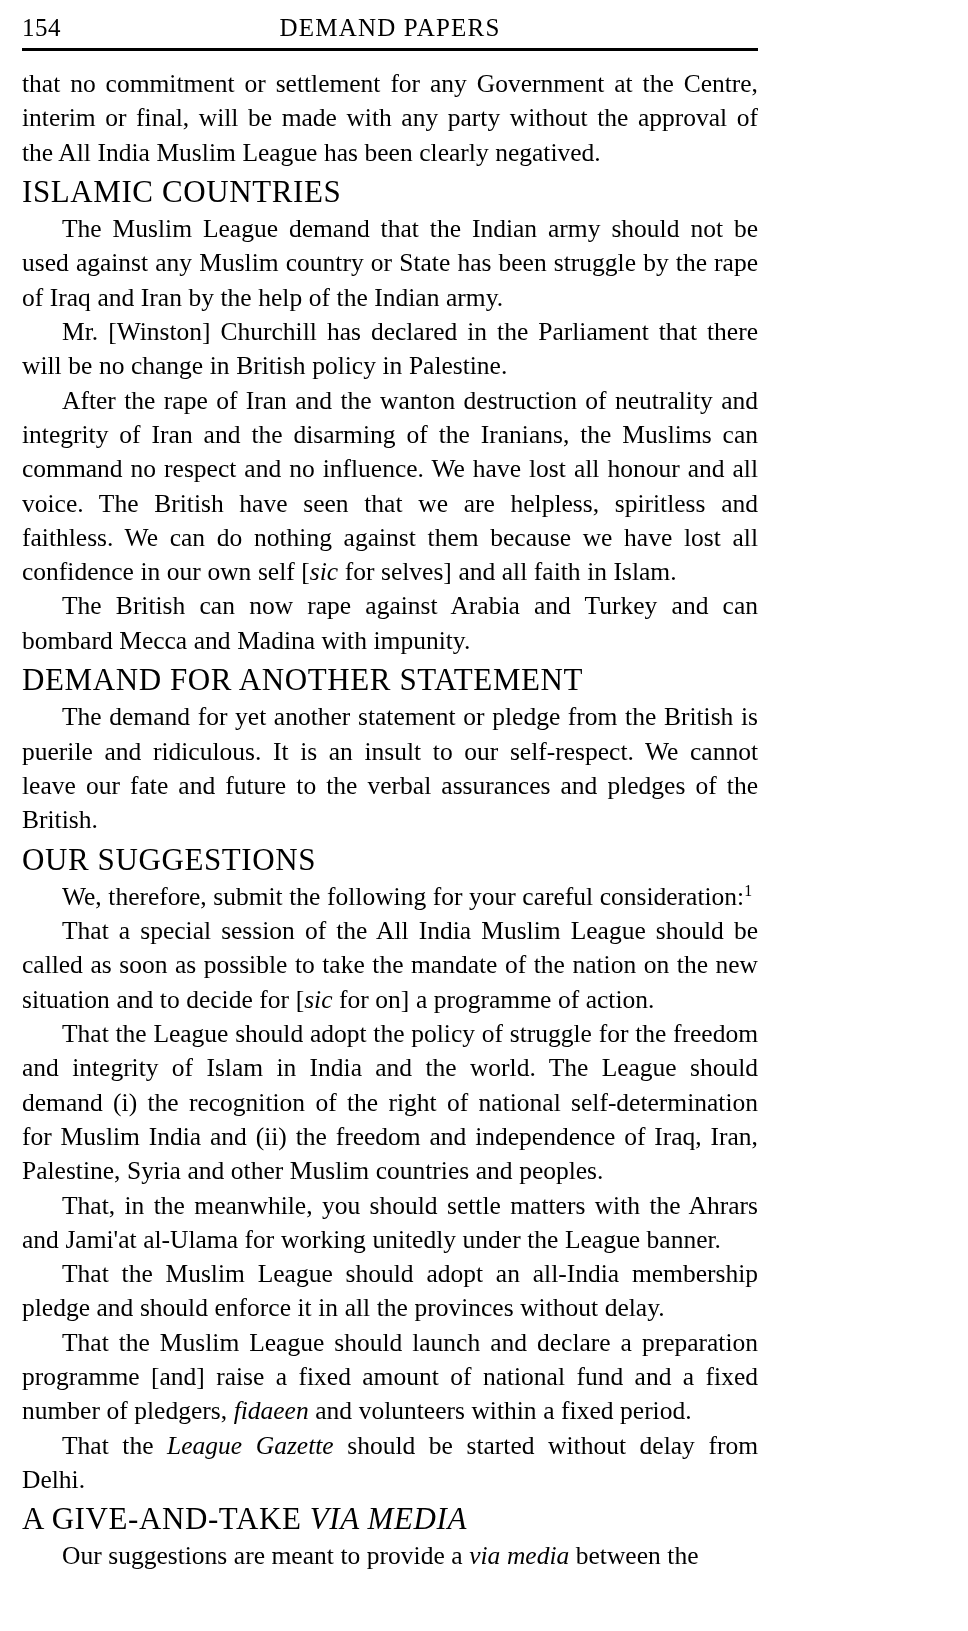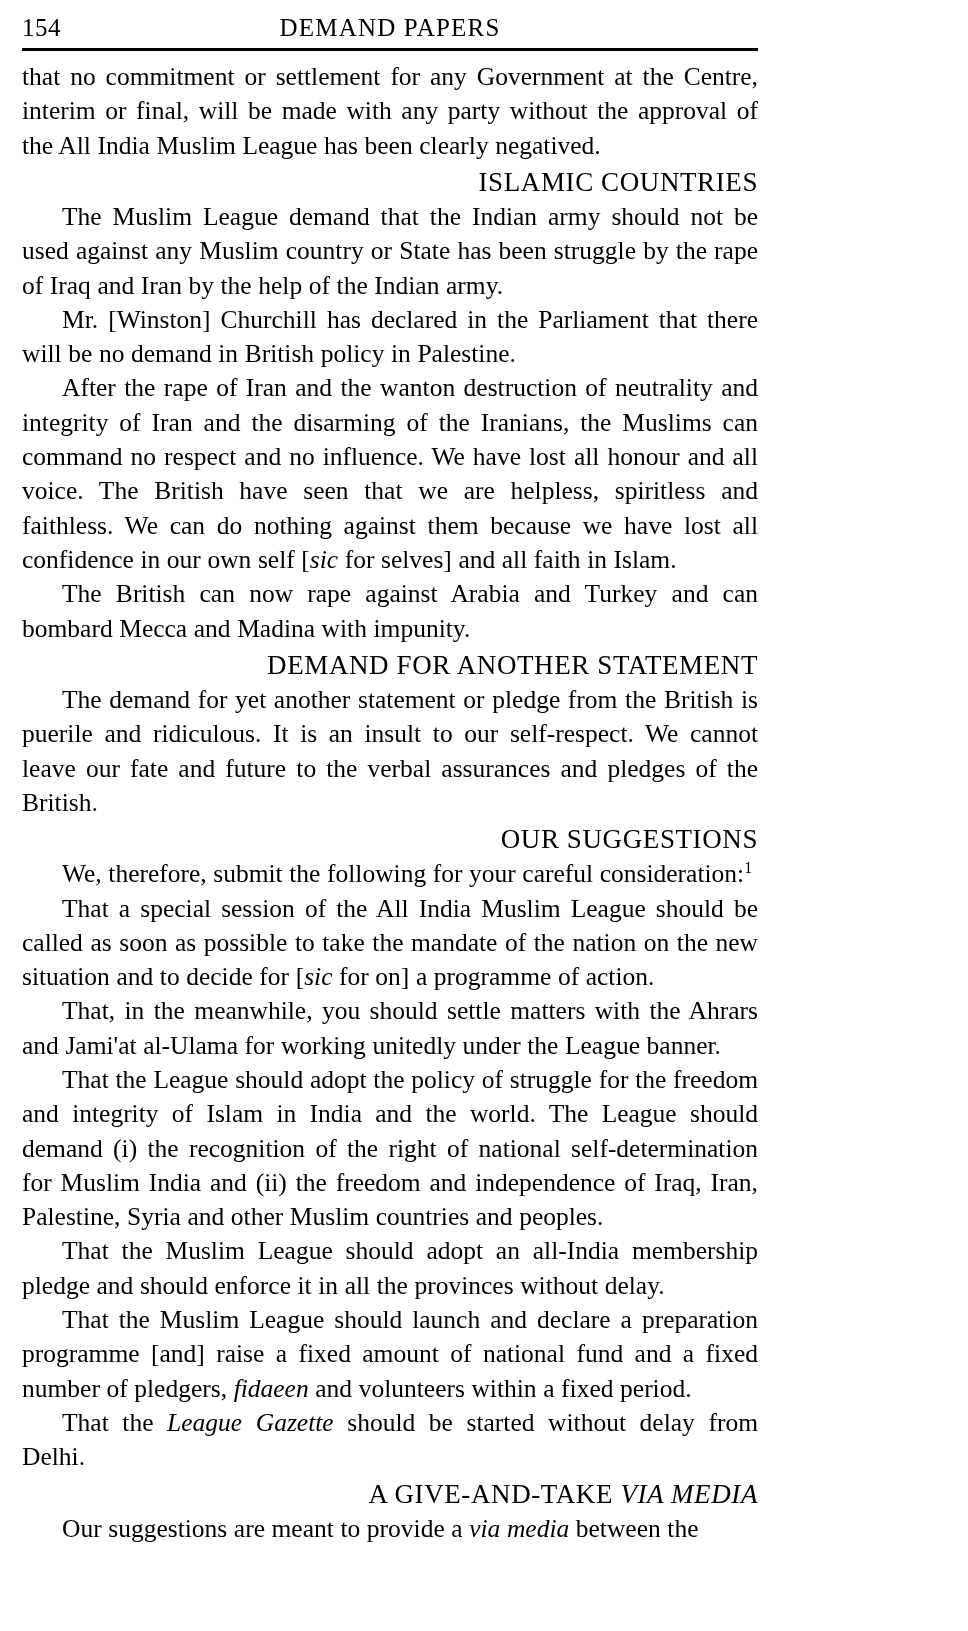--- a/index.html
+++ b/index.html
@@ -36,40 +36,40 @@
     text-align: center;
     font-size: 25px;
     letter-spacing: 1.2px;
     margin-left: -120px;
   }
   .rule {
     margin: 6px 22px 0 22px;
     border-top: 3px solid #000;
   }
   .body {
-    padding: 9px 22px 0 22px;
+    padding: 16px 22px 0 22px;
     box-sizing: border-box;
   }
   p.para {
     margin: 0;
     font-size: 25.5px;
     line-height: 1.345;
     text-align: justify;
     text-justify: inter-word;
     text-indent: 40px;
     word-spacing: 0.2px;
   }
   p.para.noindent {
     text-indent: 0;
   }
   p.subhead {
     margin: 2px 0 0 0;
-    font-size: 27px;
+    font-size: 31px;
     line-height: 1.3;
-    text-align: right;
+    text-align: left;
     letter-spacing: 0.6px;
     text-indent: 0;
   }
   .it {
     font-style: italic;
   }
   sup {
     font-size: 0.62em;
     vertical-align: super;
     line-height: 0;
@@ -84,30 +84,30 @@
     <div class="folio">154</div>
     <div class="running-title">DEMAND PAPERS</div>
   </div>
 
   <div class="rule"></div>
 
   <div class="body" id="body-content">
       <p class="para noindent">that no commitment or settlement for any Government at the Centre, interim or final, will be made with any party without the approval of the All India Muslim League has been clearly negatived.</p>
       <p class="subhead">ISLAMIC COUNTRIES</p>
       <p class="para">The Muslim League demand that the Indian army should not be used against any Muslim country or State has been struggle by the rape of Iraq and Iran by the help of the Indian army.</p>
-      <p class="para">Mr. [Winston] Churchill has declared in the Parliament that there will be no demand in British policy in Palestine.</p>
+      <p class="para">Mr. [Winston] Churchill has declared in the Parliament that there will be no change in British policy in Palestine.</p>
       <p class="para">After the rape of Iran and the wanton destruction of neutrality and integrity of Iran and the disarming of the Iranians, the Muslims can command no respect and no influence. We have lost all honour and all voice. The British have seen that we are helpless, spiritless and faithless. We can do nothing against them because we have lost all confidence in our own self [<span class="it">sic</span> for selves] and all faith in Islam.</p>
       <p class="para">The British can now rape against Arabia and Turkey and can bombard Mecca and Madina with impunity.</p>
       <p class="subhead">DEMAND FOR ANOTHER STATEMENT</p>
       <p class="para">The demand for yet another statement or pledge from the British is puerile and ridiculous. It is an insult to our self-respect. We cannot leave our fate and future to the verbal assurances and pledges of the British.</p>
       <p class="subhead">OUR SUGGESTIONS</p>
       <p class="para">We, therefore, submit the following for your careful consideration:<sup>1</sup></p>
       <p class="para">That a special session of the All India Muslim League should be called as soon as possible to take the mandate of the nation on the new situation and to decide for [<span class="it">sic</span> for on] a programme of action.</p>
+      <p class="para">That the League should adopt the policy of struggle for the freedom and integrity of Islam in India and the world. The League should demand (i) the recognition of the right of national self-determination for Muslim India and (ii) the freedom and independence of Iraq, Iran, Palestine, Syria and other Muslim countries and peoples.</p>
       <p class="para">That, in the meanwhile, you should settle matters with the Ahrars and Jami'at al-Ulama for working unitedly under the League banner.</p>
-      <p class="para">That the League should adopt the policy of struggle for the freedom and integrity of Islam in India and the world. The League should demand (i) the recognition of the right of national self-determination for Muslim India and (ii) the freedom and independence of Iraq, Iran, Palestine, Syria and other Muslim countries and peoples.</p>
       <p class="para">That the Muslim League should adopt an all-India membership pledge and should enforce it in all the provinces without delay.</p>
       <p class="para">That the Muslim League should launch and declare a preparation programme [and] raise a fixed amount of national fund and a fixed number of pledgers, <span class="it">fidaeen</span> and volunteers within a fixed period.</p>
       <p class="para">That the <span class="it">League Gazette</span> should be started without delay from Delhi.</p>
       <p class="subhead">A GIVE-AND-TAKE <span class="it">VIA MEDIA</span></p>
       <p class="para">Our suggestions are meant to provide a <span class="it">via media</span> between the</p>
     </div>
 
 </div>
 
 </body></html>

